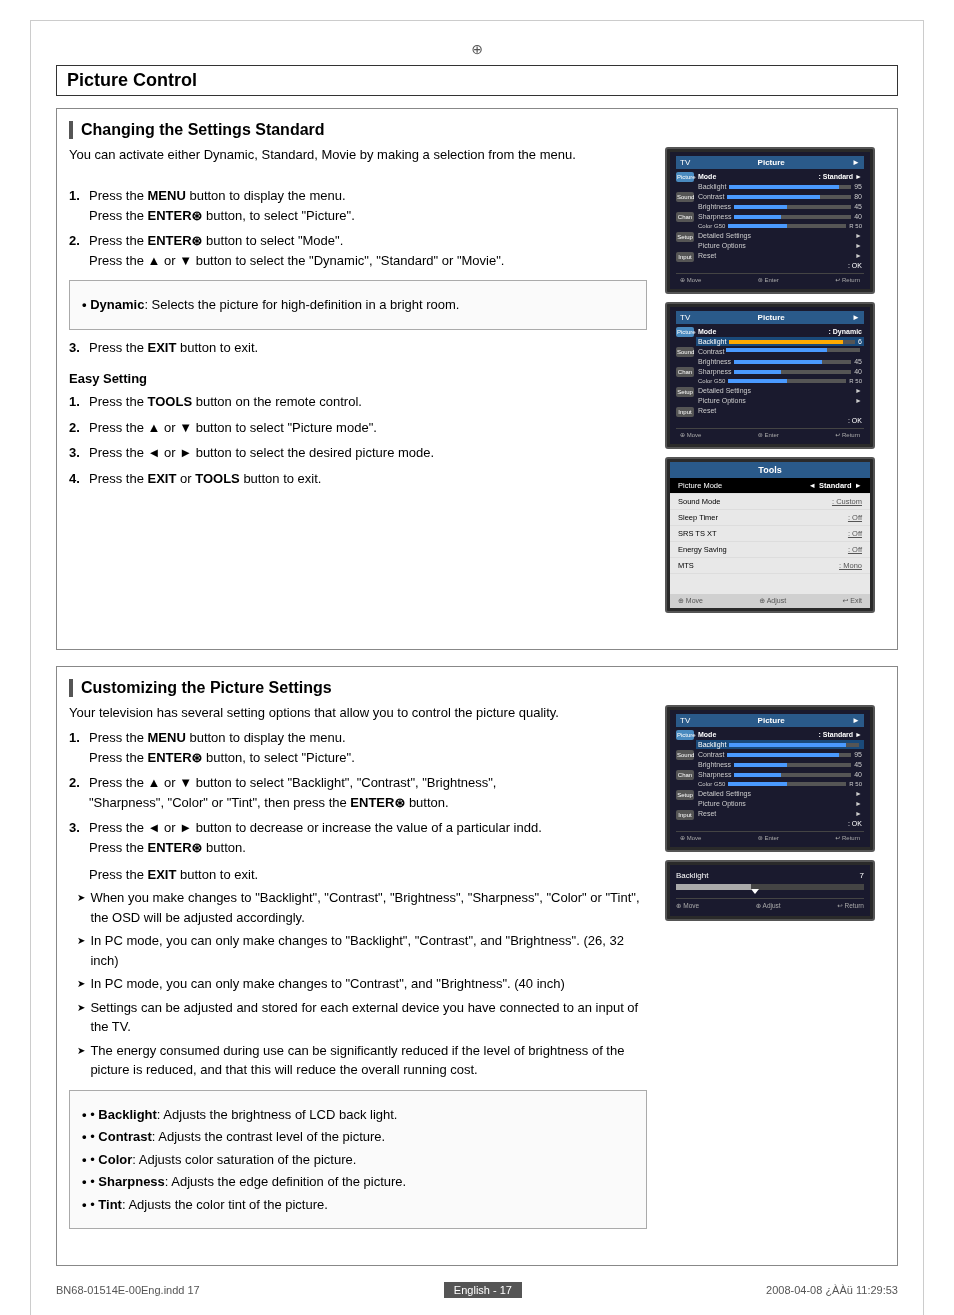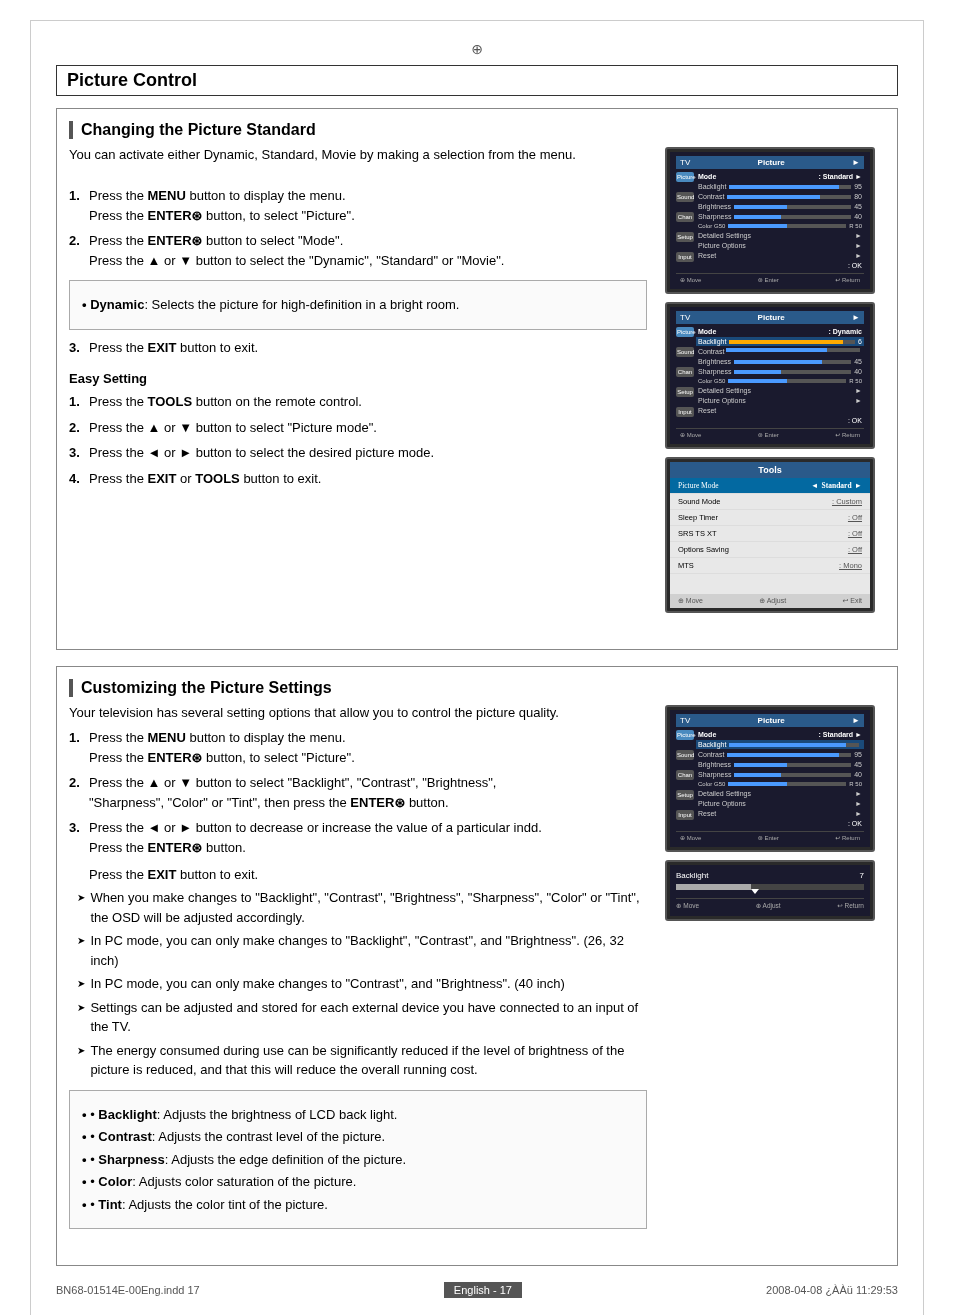--- a/index.html
+++ b/index.html
@@ -233,23 +233,22 @@
     .tools-row {
       display: flex;
       justify-content: space-between;
       font-size: 7.5px;
       padding: 3px 8px;
       border-bottom: 1px solid #ddd;
       color: #000;
     }
 
     .tools-row.selected {
-      background: #0369a1;
+      background: #000000;
       color: #fff;
-      font-family: Liberation Serif, serif;
     }
 
     .tools-row-label { font-weight: normal; }
     .tools-row-value { color: #555; text-decoration: underline; }
 
     .tools-row-nav {
       display: flex;
       align-items: center;
       gap: 3px;
     }
@@ -383,21 +382,21 @@
   </div>
 
   
   <div class="section-title-box">
     <span>Picture Control</span>
   </div>
 
   
   <div class="main-section">
     <div class="subsection-title">
-      <span>Changing the Picture Standard</span>
+      <span>Changing the Settings Standard</span>
     </div>
 
     <div class="content-area">
       <div class="left-col">
 
         <p style="margin-bottom:24px;">You can activate either Dynamic, Standard, Movie by making a selection from the menu.</p>
 
         <ul class="numbered-list">
           <li>
             <span class="num bold">1.</span>
@@ -627,21 +626,21 @@
             </div>
             <div class="tools-row">
               <span class="tools-row-label">Sleep Timer</span>
               <span class="tools-row-value">: Off</span>
             </div>
             <div class="tools-row">
               <span class="tools-row-label">SRS TS XT</span>
               <span class="tools-row-value">: Off</span>
             </div>
             <div class="tools-row">
-              <span class="tools-row-label">Options Saving</span>
+              <span class="tools-row-label">Energy Saving</span>
               <span class="tools-row-value">: Off</span>
             </div>
             <div class="tools-row">
               <span class="tools-row-label">MTS</span>
               <span class="tools-row-value">: Mono</span>
             </div>
             <div style="height:20px;"></div>
             <div class="tools-footer">
               <span>⊕ Move</span>
               <span>⊕ Adjust</span>
@@ -696,22 +695,22 @@
           <div class="notice-arrow">In PC mode, you can only make changes to "Backlight", "Contrast", and "Brightness". (26, 32 inch)</div>
           <div class="notice-arrow">In PC mode, you can only make changes to "Contrast", and "Brightness". (40 inch)</div>
           <div class="notice-arrow">Settings can be adjusted and stored for each external device you have connected to an input of the TV.</div>
           <div class="notice-arrow">The energy consumed during use can be significantly reduced if the level of brightness of the picture is reduced, and that this will reduce the overall running cost.</div>
         </div>
 
         <div class="info-box" style="margin-top:10px;">
           <ul class="bullet-list" style="list-style:none; padding:0;">
             <li>• <strong>Backlight</strong>: Adjusts the brightness of LCD back light.</li>
             <li>• <strong>Contrast</strong>: Adjusts the contrast level of the picture.</li>
+            <li>• <strong>Color</strong>: Adjusts color saturation of the picture.</li>
             <li>• <strong>Sharpness</strong>: Adjusts the edge definition  of the picture.</li>
-            <li>• <strong>Color</strong>: Adjusts color saturation of the picture.</li>
             <li>• <strong>Tint</strong>: Adjusts the color tint of the picture.</li>
           </ul>
         </div>
 
       </div>
 
       <div class="right-col">
 
         <div class="tv-screen">
           <div class="tv-inner">

